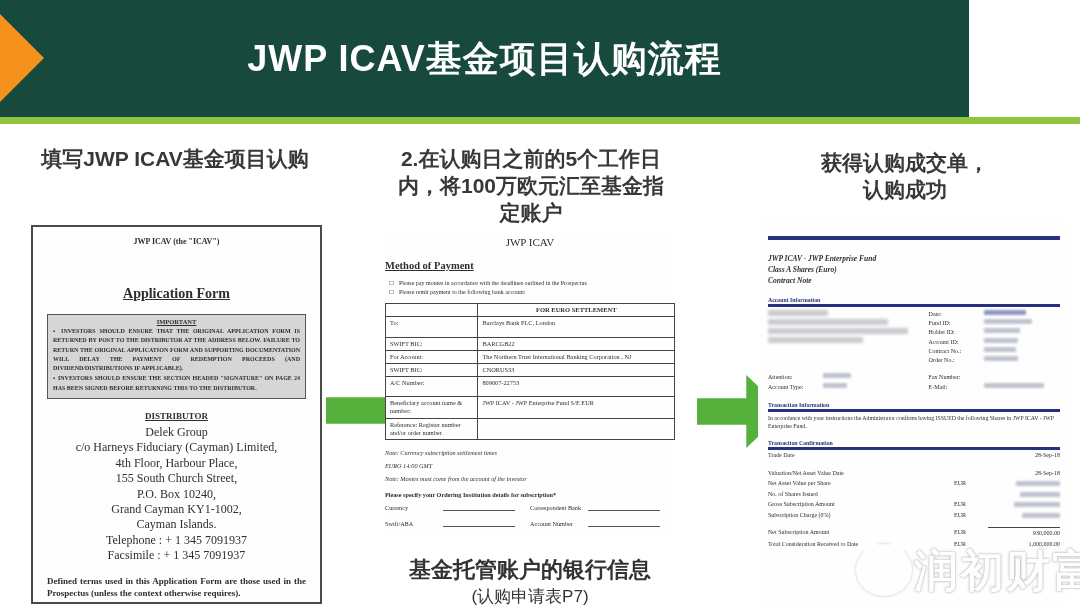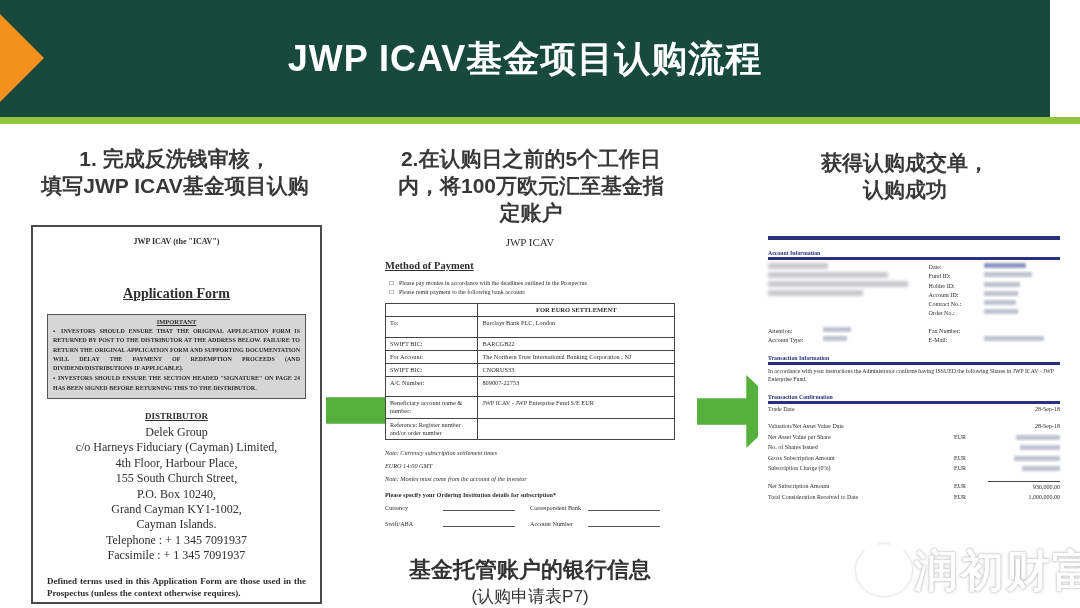--- a/index.html
+++ b/index.html
@@ -1,20 +1,20 @@
 <!DOCTYPE html>
 <html><head>
 <meta charset="utf-8">
 <style>
   * { margin:0; padding:0; box-sizing:border-box; }
   body { background:#e8e8e8; font-family:"Liberation Sans", sans-serif; }
   .page { position:relative; width:1080px; height:608px; background:#ffffff; overflow:hidden; margin:0 auto; }
 
   
-  .banner { position:absolute; left:0; top:0; width:1050px; height:117px; background:#17493c; }
+  .banner { position:absolute; left:0; top:0; width:969px; height:117px; background:#17493c; }
   .banner h1 { position:absolute; left:0; top:0; width:100%; height:117px; line-height:117px;
                text-align:center; color:#ffffff; font-size:36px; font-weight:bold; letter-spacing:1px; }
   .orange-chevron { position:absolute; left:-44px; top:14px; width:88px; height:88px; background:#f5921e;
                -webkit-clip-path:polygon(50% 0,100% 50%,50% 100%,0 50%); clip-path:polygon(50% 0,100% 50%,50% 100%,0 50%); }
   .stripe { position:absolute; left:0; top:117px; width:1080px; height:7px; background:#8fc43e; }
 
   
   .step-title { position:absolute; text-align:center; font-weight:bold; color:#383838; font-size:21px; line-height:1.28; }
   .st1 { left:8px;  top:146px; width:334px; }
   .st2 { left:368px; top:146px; width:326px; }
@@ -104,21 +104,20 @@
 
 <div class="page">
 
   <div class="banner">
     <div class="orange-chevron"></div>
     <h1>JWP ICAV基金项目认购流程</h1>
   </div>
   <div class="stripe"></div>
 
   <div class="step-title st1">
-    <div>1. 完成反洗钱审核，</div>
     <div>填写JWP ICAV基金项目认购</div>
   </div>
   <div class="step-title st2">
     <div>2.在认购日之前的5个工作日</div>
     <div>内，将100万欧元汇至基金指</div>
     <div>定账户</div>
   </div>
   <div class="step-title st3">
     <div>获得认购成交单，</div>
     <div>认购成功</div>
@@ -218,20 +217,25 @@
     </div>
   </div>
 
   <div class="caption">
     <div class="cap-bold">基金托管账户的银行信息</div>
     <div class="cap-sub">(认购申请表P7)</div>
   </div>
 
   <div class="doc doc3">
     <div class="navybar"></div>
+    <div class="d3-fund">
+      <div>JWP ICAV - JWP Enterprise Fund</div>
+      <div>Class A Shares (Euro)</div>
+      <div>Contract Note</div>
+    </div>
 
     <div class="d3-sec">Account Information</div>
     <div class="navybar thin"></div>
     <div class="d3-acct">
       <div class="d3-acct-left">
         <div class="blk-line" style="width:60px;"></div>
         <div class="blk-line" style="width:120px;"></div>
         <div class="blk-line" style="width:140px;"></div>
         <div class="blk-line" style="width:95px;"></div>
       </div>

